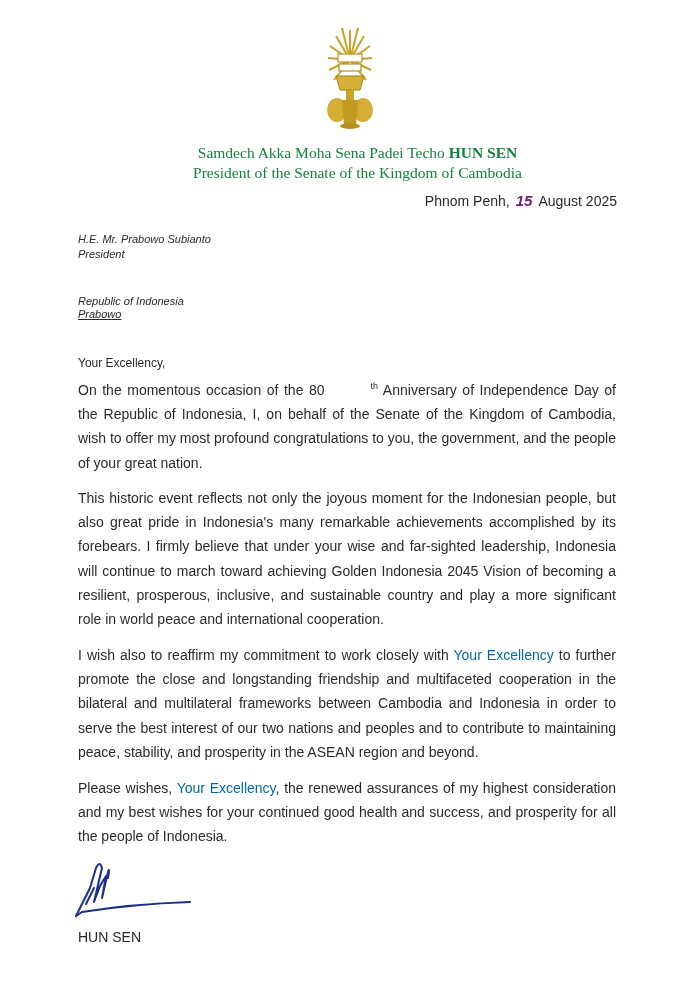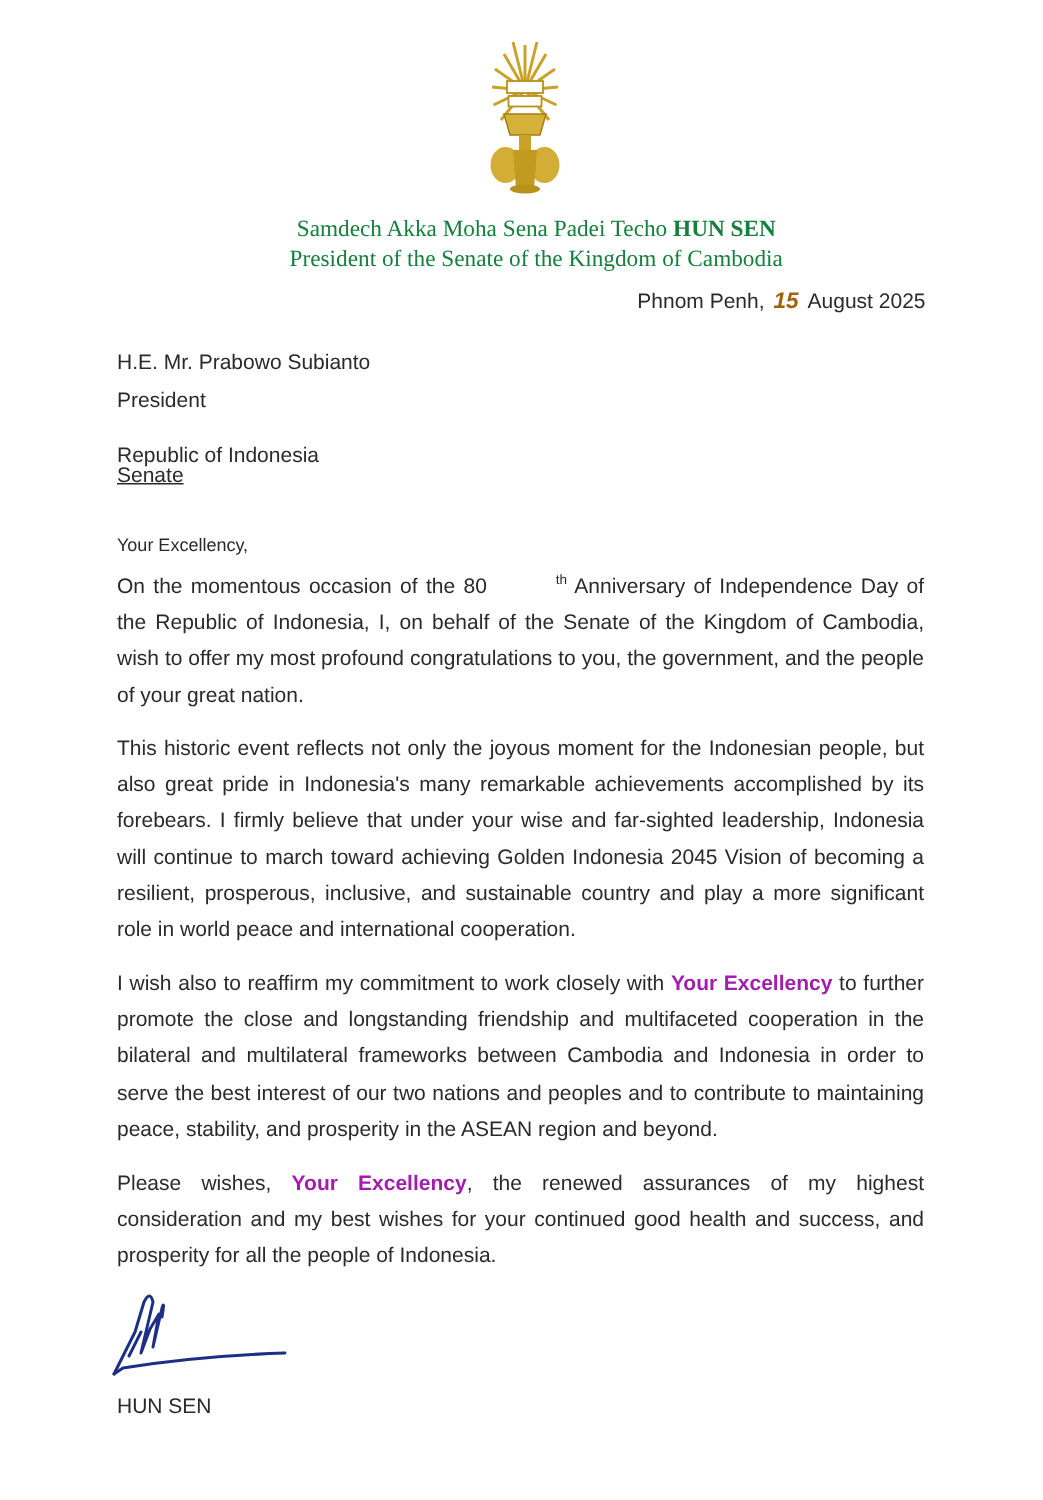--- a/index.html
+++ b/index.html
@@ -5,31 +5,31 @@
     html, body { margin: 0; padding: 0; background: #ffffff; }
     body { width: 695px; height: 1000px; position: relative; overflow: hidden;
            font-family: "Liberation Sans", sans-serif; color: #2a2a2a; }
     .emblem { position: absolute; left: 326px; top: 26px; width: 48px; height: 104px; }
     .letterhead { position: absolute; left: 0; width: 695px; text-align: center;
                   font-family: "Liberation Serif", serif; color: #15803d; font-size: 15.5px; margin-left: 10px; }
     .lh1 { top: 144px; }
     .lh2 { top: 164px; }
     .letterhead b { font-weight: bold; }
     .date { position: absolute; right: 78px; top: 192px; font-size: 14px; color: #2a2a2a; }
-    .date .day { color: #a16207; font-weight: bold; font-style: italic; font-size: 15px; margin: 0 6px; }
-    .addr { position: absolute; left: 78px; font-size: 14px; }
-    .a1 { top: 233px; } .a2 { top: 258px; } .a3 { top: 295px; } .a4 { top: 308px; text-decoration: underline; }
+    .date .day { color: #701a75; font-weight: bold; font-style: italic; font-size: 15px; margin: 0 6px; }
+    .addr { position: absolute; left: 78px; font-size: 11px; font-style: italic; }
+    .a1 { top: 233px; } .a2 { top: 248px; } .a3 { top: 295px; } .a4 { top: 308px; text-decoration: underline; }
     .salutation { position: absolute; left: 78px; top: 356px; font-size: 12px; }
     .para { position: absolute; left: 78px; width: 538px; font-size: 14px; line-height: 24.2px;
             text-align: justify; margin: 0; }
     .p1 { top: 378px; }
     .p2 { top: 486px; }
     .p3 { top: 643px; }
     .p4 { top: 776px; }
-    .para .em { color: #a21caf; font-weight: 700; }
+    .para .em { color: #0369a1; font-weight: 400; }
     sup { font-size: 9px; line-height: 0; margin-left: 46px; }
     .signature { position: absolute; left: 72px; top: 858px; width: 130px; height: 64px; }
     .signer { position: absolute; left: 78px; top: 929px; font-size: 14px; }
   </style>
 </head>
 <body>
 
 <svg class="emblem" viewBox="0 0 48 104">
   <g fill="none" stroke="#c9a227" stroke-width="2">
     <line x1="24" y1="4" x2="24" y2="34"></line>
@@ -62,21 +62,21 @@
 </div>
 <div class="letterhead lh2">President of the Senate of the Kingdom of Cambodia</div>
 
 <div class="date">
   <span>Phnom Penh,</span><span class="day">15</span><span>August 2025</span>
 </div>
 
 <div class="addr a1">H.E. Mr. Prabowo Subianto</div>
 <div class="addr a2">President</div>
 <div class="addr a3">Republic of Indonesia</div>
-<div class="addr a4">Senate</div>
+<div class="addr a4">Prabowo</div>
 
 <div class="salutation">Your Excellency,</div>
 
 <p class="para p1"><span>On the momentous occasion of the 80</span><sup>th</sup><span> Anniversary of Independence Day of the Republic of Indonesia, I, on behalf of the Senate of the Kingdom of Cambodia, wish to offer my most profound congratulations to you, the government, and the people of your great nation.</span></p>
 
 <p class="para p2">This historic event reflects not only the joyous moment for the Indonesian people, but also great pride in Indonesia's many remarkable achievements accomplished by its forebears. I firmly believe that under your wise and far-sighted leadership, Indonesia will continue to march toward achieving Golden Indonesia 2045 Vision of becoming a resilient, prosperous, inclusive, and sustainable country and play a more significant role in world peace and international cooperation.</p>
 
 <p class="para p3"><span>I wish also to reaffirm my commitment to work closely with </span><span class="em">Your Excellency</span><span> to further promote the close and longstanding friendship and multifaceted cooperation in the bilateral and multilateral frameworks between Cambodia and Indonesia in order to serve the best interest of our two nations and peoples and to contribute to maintaining peace, stability, and prosperity in the ASEAN region and beyond.</span></p>
 
 <p class="para p4"><span>Please wishes, </span><span class="em">Your Excellency</span><span>, the renewed assurances of my highest consideration and my best wishes for your continued good health and success, and prosperity for all the people of Indonesia.</span></p>

